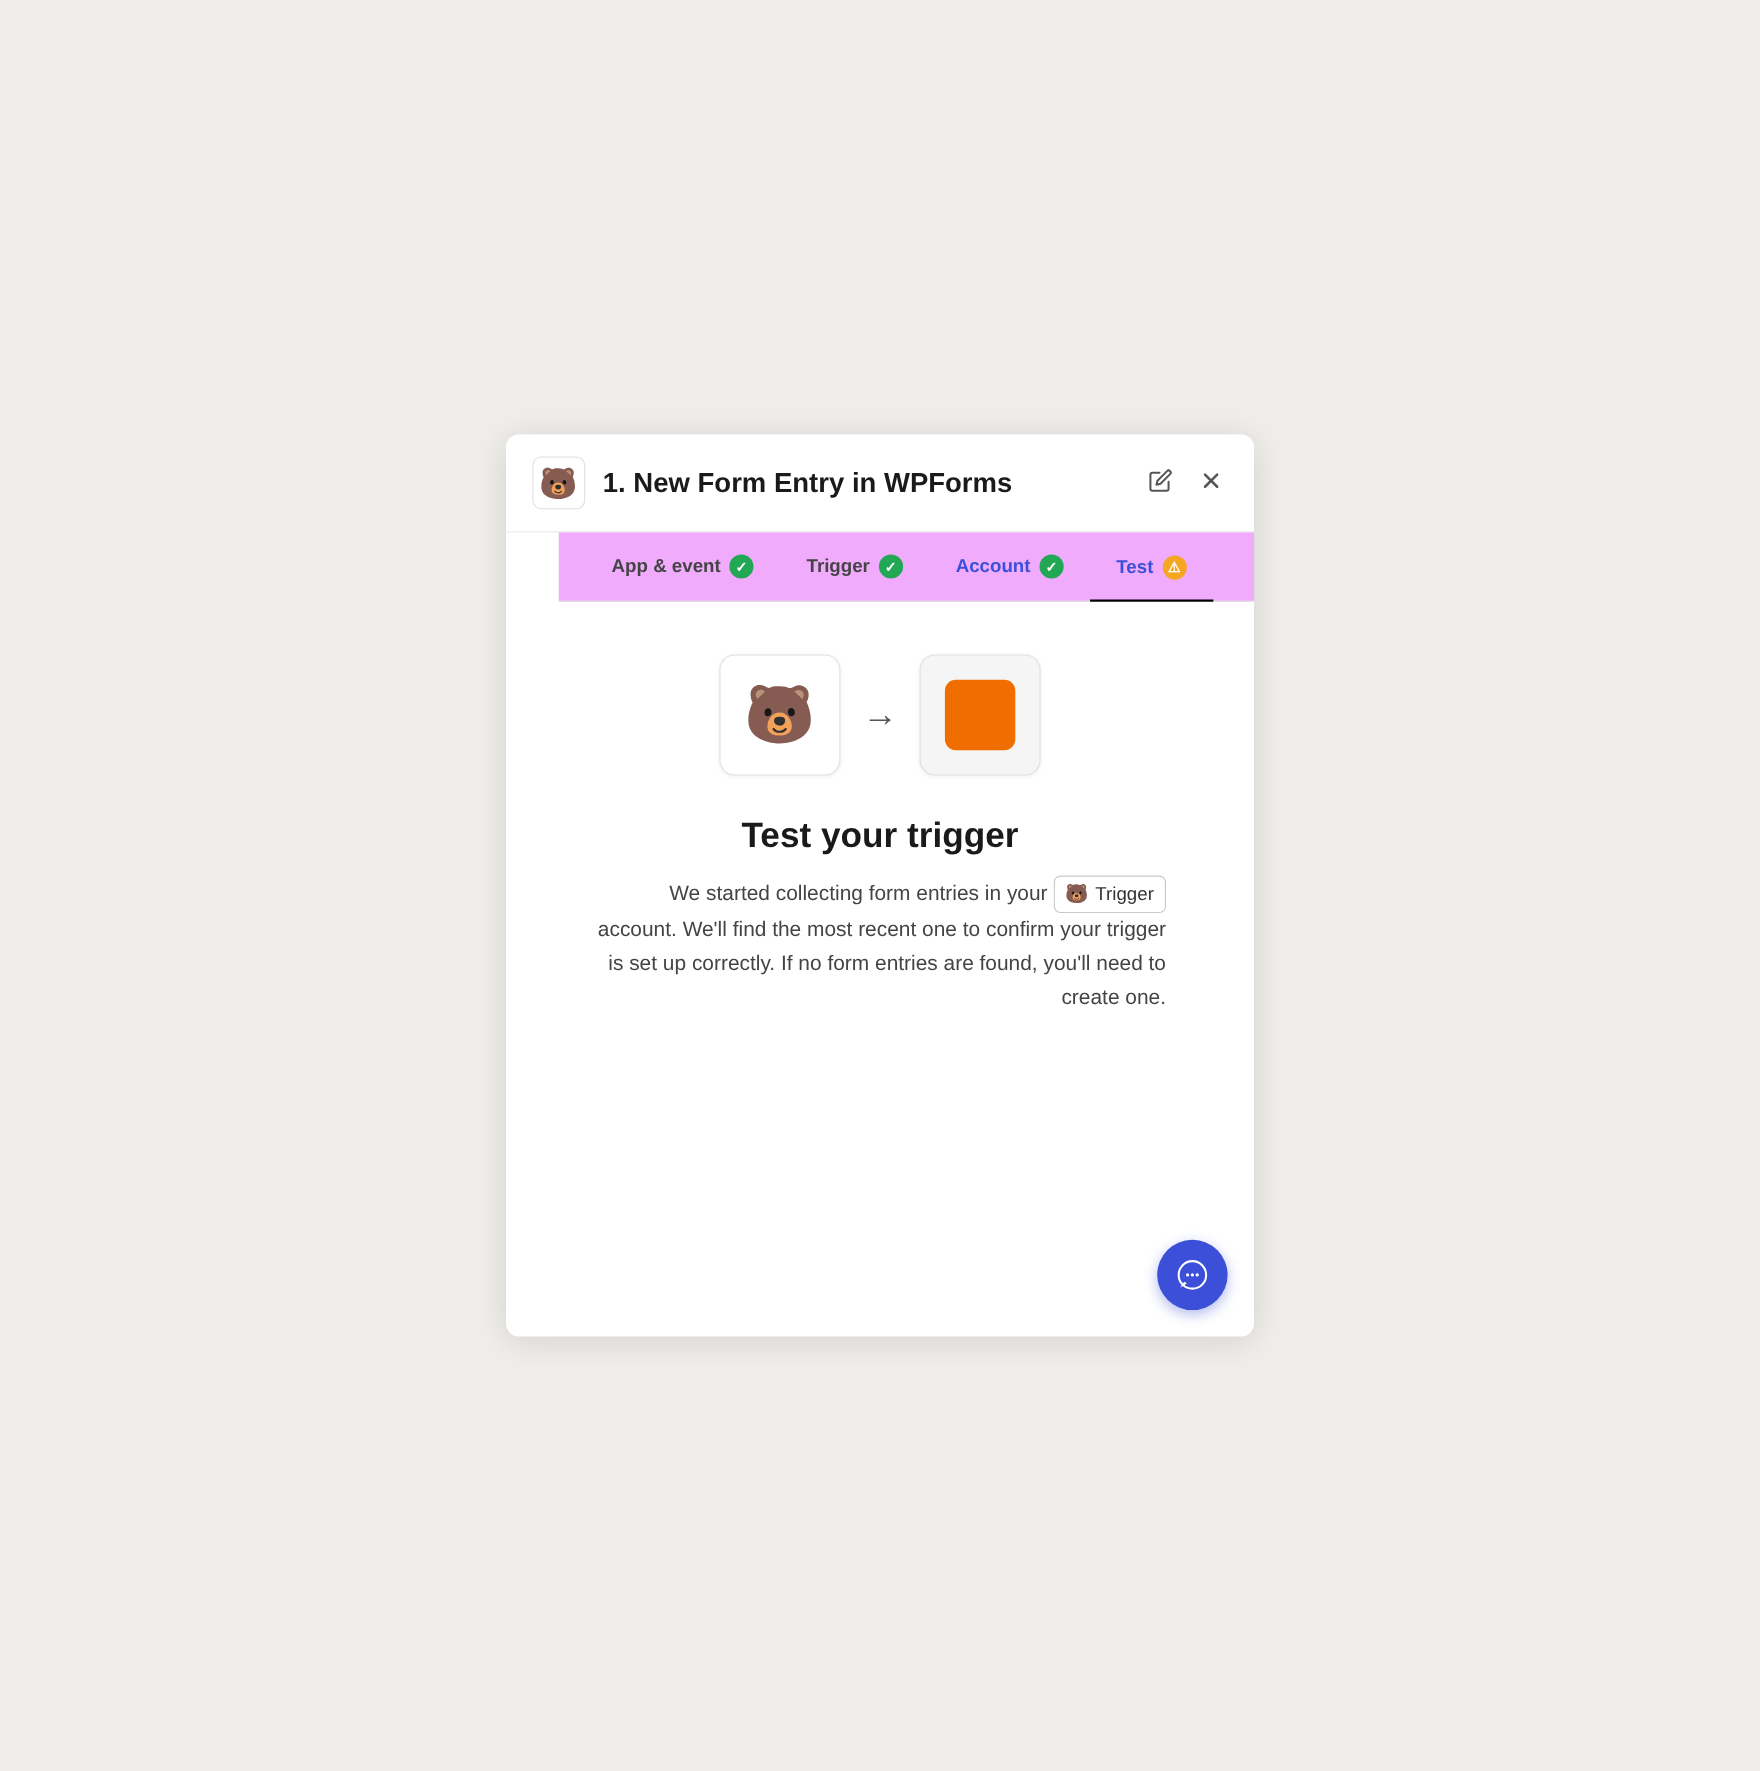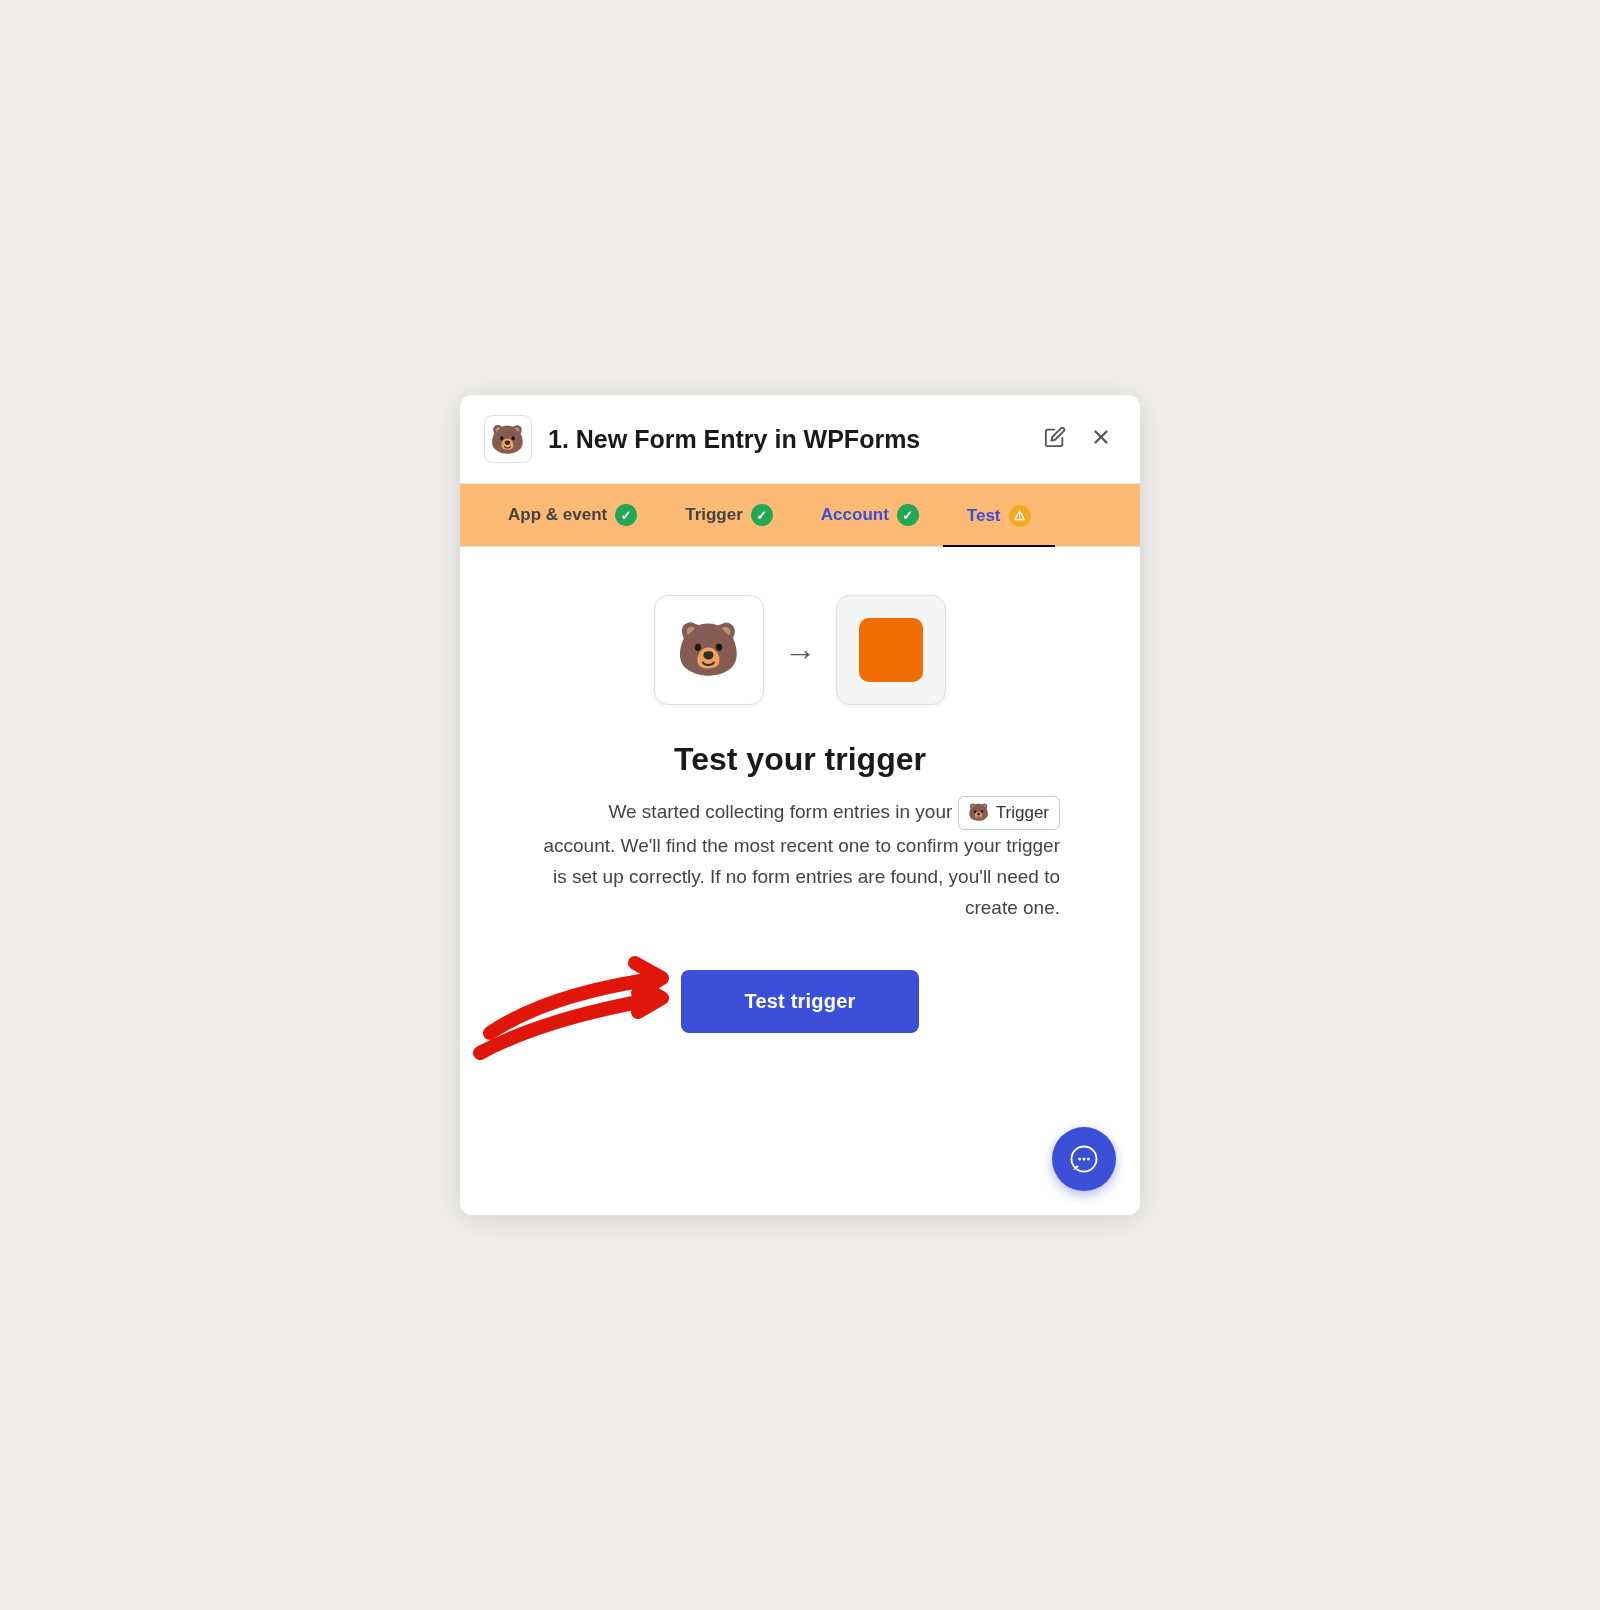--- a/index.html
+++ b/index.html
@@ -67,22 +67,23 @@
       color: #555;
       font-size: 22px;
       line-height: 1;
     }
 
     
     .tabs {
       display: flex;
       padding: 0 24px;
       border-bottom: 1.5px solid #e0e0e0;
-      background: #fdba74;
+      background: #f0abfc;
       gap: 0;
+      margin-left: 48px;
     }
 
     .tab {
       padding: 20px 24px 18px;
       font-size: 17px;
       font-weight: 600;
       color: #444;
       cursor: pointer;
       border-bottom: 3px solid transparent;
       margin-bottom: -1.5px;
@@ -302,36 +303,20 @@
 
     <div class="description">
       We started collecting form entries in your
       <span class="wpforms-badge">
         <span>🐻</span>
         <span>Trigger</span>
       </span>
       account. We'll find the most recent one to confirm your trigger is set up correctly. If no form entries are found, you'll need to create one.
     </div>
 
-    <div class="button-area">
-
-      <svg style="position:absolute; left: -30px; bottom: -30px; width: 220px; height: 140px; pointer-events:none; z-index:1;" viewBox="0 0 220 140" xmlns="http://www.w3.org/2000/svg">
-
-        <g stroke="#e0160a" stroke-width="14" stroke-linecap="round" fill="none">
-
-          <path d="M20,110 Q80,70 190,55"></path>
-          <path d="M165,40 L192,55 L168,70" stroke-width="14" stroke-linejoin="round"></path>
-
-          <path d="M10,130 Q75,95 190,75"></path>
-          <path d="M165,60 L192,75 L168,89" stroke-width="14" stroke-linejoin="round"></path>
-        </g>
-      </svg>
-
-      <button class="test-trigger-btn">Test trigger</button>
-    </div>
 
   </div>
 
   <div class="chat-bubble">
     <svg width="30" height="30" viewBox="0 0 24 24" fill="none" xmlns="http://www.w3.org/2000/svg">
       <circle cx="12" cy="12" r="10" stroke="white" stroke-width="1.5"></circle>
       <circle cx="8.5" cy="12" r="1.2" fill="white"></circle>
       <circle cx="12" cy="12" r="1.2" fill="white"></circle>
       <circle cx="15.5" cy="12" r="1.2" fill="white"></circle>
       <path d="M6 17 Q4 20 3 21 Q6 20 8 18" fill="white"></path>

